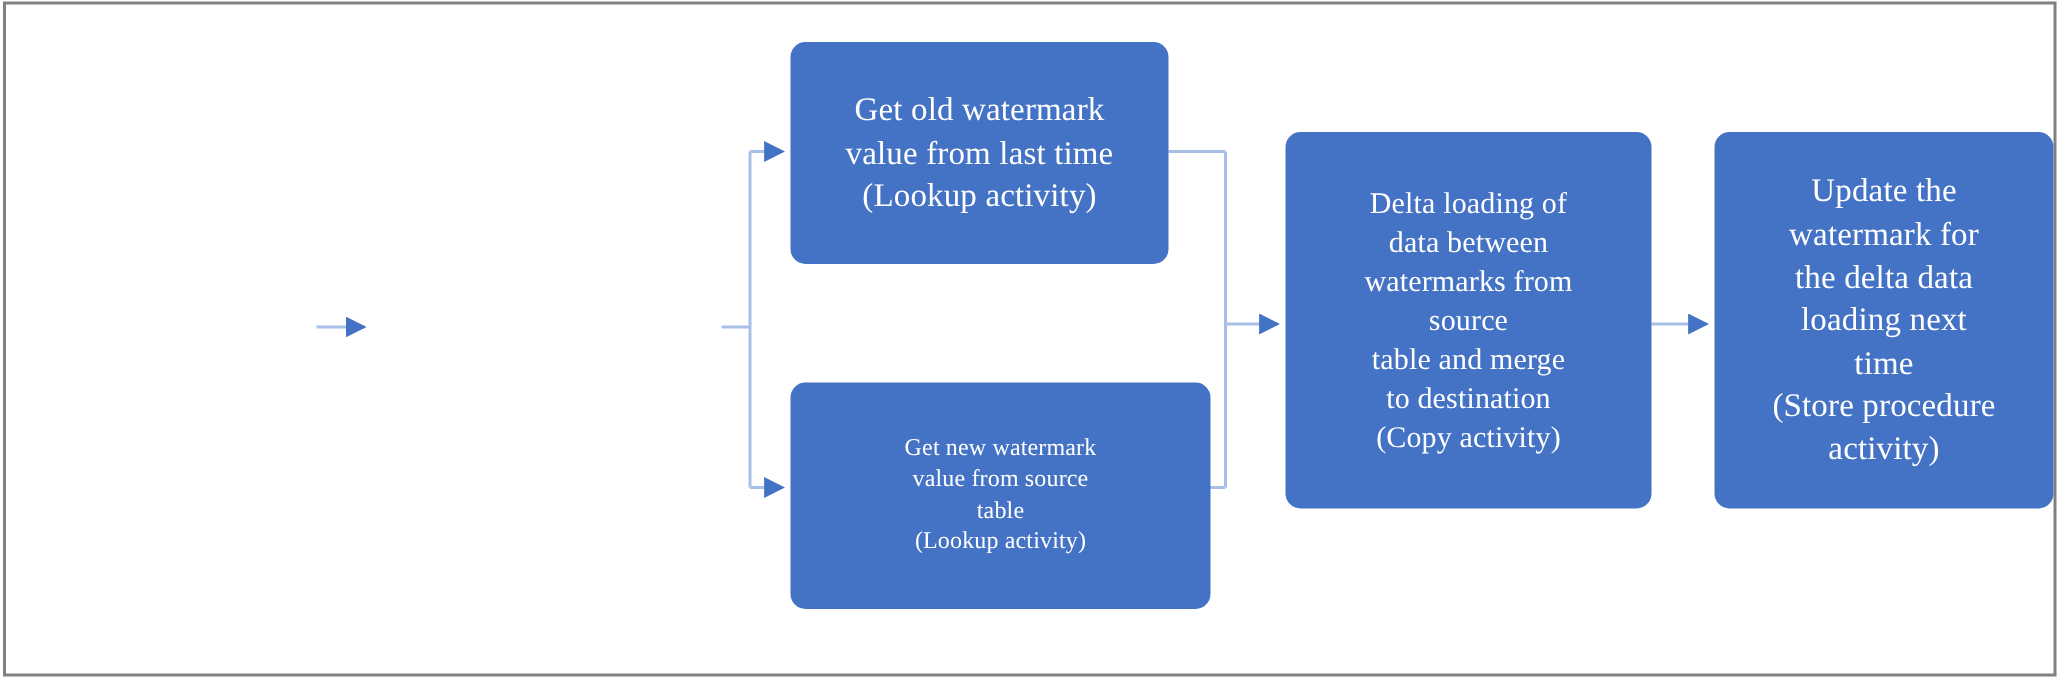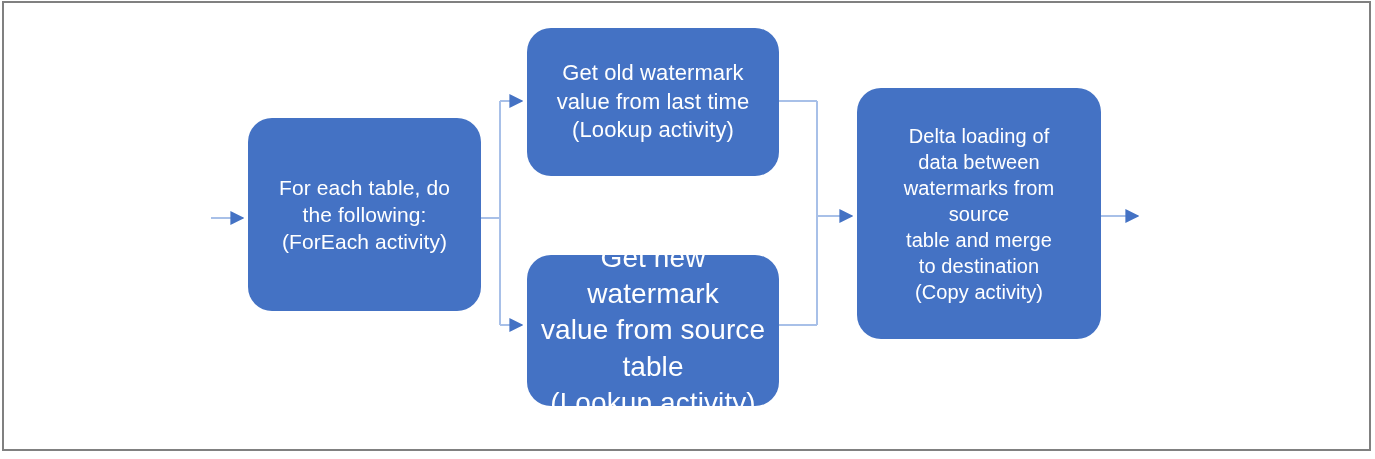--- a/index.html
+++ b/index.html
@@ -31,35 +31,36 @@
   .connector-layer {
     position: absolute;
     left: 0;
     top: 0;
     width: 1375px;
     height: 459px;
   }
   .node {
     position: absolute;
     background: #4472C4;
-    border-radius: 24px;
+    border-radius: 10px;
     color: #ffffff;
     display: flex;
     align-items: center;
     justify-content: center;
     text-align: center;
     box-sizing: border-box;
     line-height: 1.30;
     white-space: pre-line;
     letter-spacing: 0.1px;
+    font-family: Liberation Serif, serif;
   }
   #node-pass-tables   { left: 22px;   top: 128px; width: 189px; height: 181px; font-size: 21px; padding: 0 10px; }
   #node-foreach       { left: 248px;  top: 118px; width: 233px; height: 193px; font-size: 21px; padding: 0 10px; }
   #node-old-watermark { left: 527px;  top: 28px;  width: 252px; height: 148px; font-size: 22px; padding: 0 8px; }
-  #node-new-watermark { left: 527px;  top: 255px; width: 252px; height: 151px; font-size: 28px; padding: 0 8px; }
+  #node-new-watermark { left: 527px;  top: 255px; width: 280px; height: 151px; font-size: 16px; padding: 0 8px; }
   #node-delta-load    { left: 857px;  top: 88px;  width: 244px; height: 251px; font-size: 20px; padding: 0 8px; }
   #node-update-wm     { left: 1143px; top: 88px;  width: 226px; height: 251px; font-size: 22px; padding: 0 8px; }
 </style>
 </head>
 <body>
 
 <div id="canvas">
 
   <div id="frame-border"></div>
 
@@ -96,35 +97,39 @@
     <g>
       <line x1="817" y1="216" x2="852" y2="216" stroke="#A8C0E8" stroke-width="2" marker-end="url(#arrowhead)"></line>
     </g>
 
     <g>
       <line x1="1101" y1="216" x2="1138" y2="216" stroke="#A8C0E8" stroke-width="2" marker-end="url(#arrowhead)"></line>
     </g>
   </svg>
 
 
-  <div class="node" id="node-foreach">For each table, do
-the following:
-(ForEach activity)</div>
 
   <div class="node" id="node-old-watermark">Get old watermark
 value from last time
 (Lookup activity)</div>
 
   <div class="node" id="node-new-watermark">Get new watermark
 value from source
 table
 (Lookup activity)</div>
 
   <div class="node" id="node-delta-load">Delta loading of
 data between
 watermarks from
 source
 table and merge
 to destination
 (Copy activity)</div>
 
+  <div class="node" id="node-update-wm">Update the
+watermark for
+the delta data
+loading next
+time
+(Store procedure
+activity)</div>
 
 </div>
 
 </body></html>

